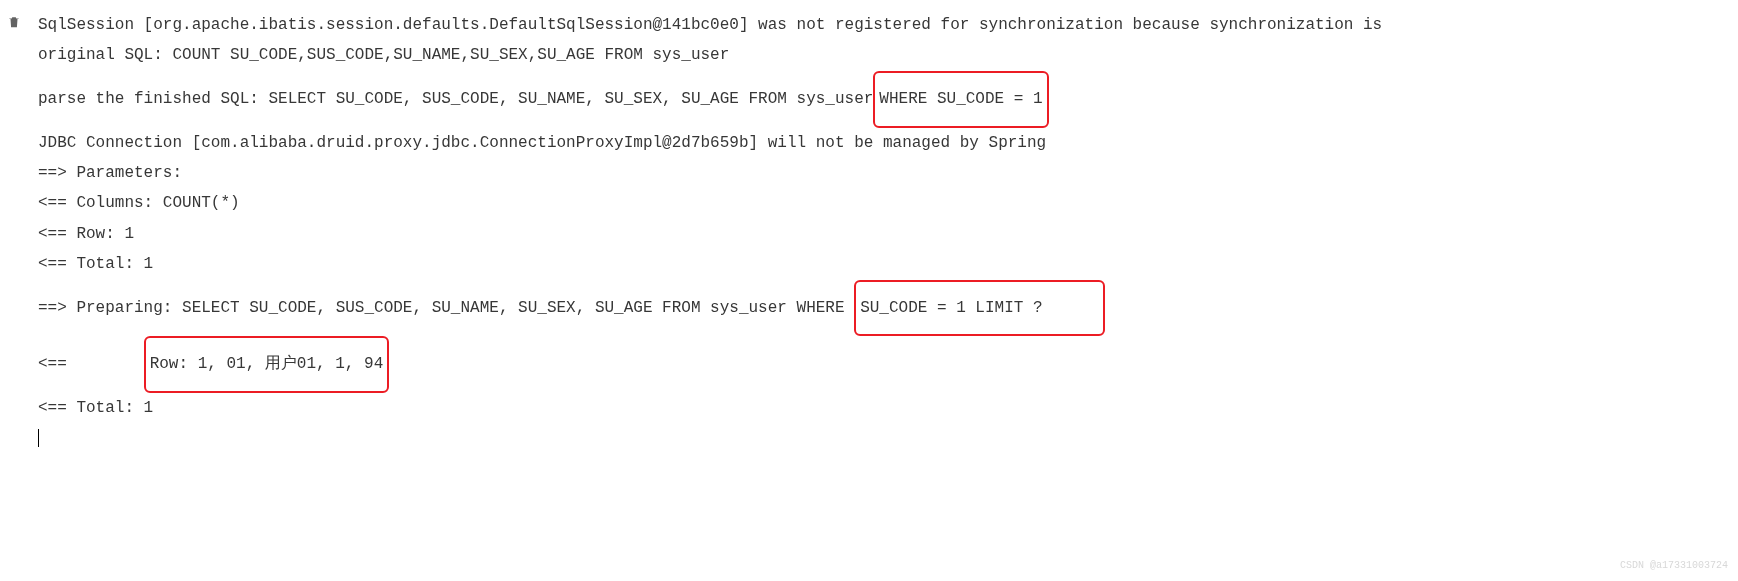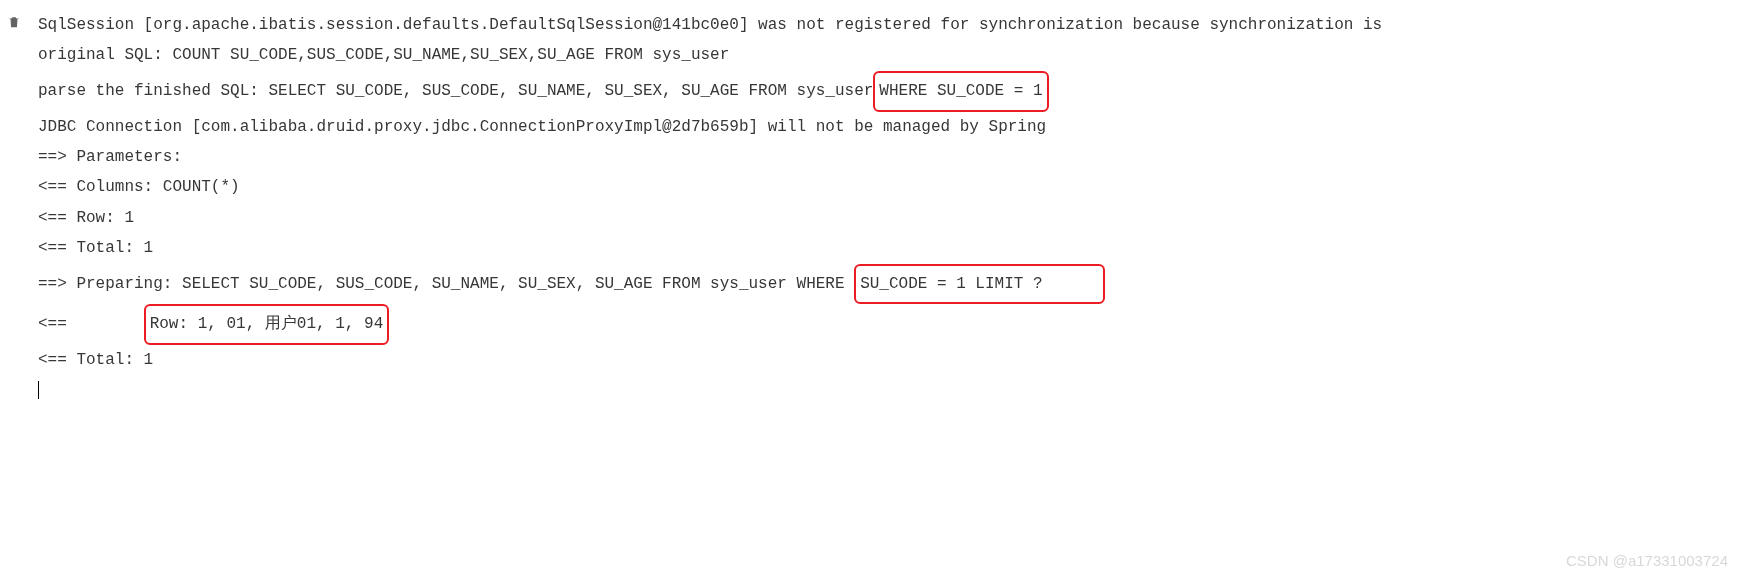--- a/index.html
+++ b/index.html
@@ -35,31 +35,31 @@
     .log-content {
       margin-left: 20px;
     }
     .log-line {
       display: block;
       position: relative;
     }
     .highlight-box {
       border: 2.5px solid #ec1c24;
       border-radius: 6px;
-      padding: 8px 4px;
+      padding: 16px 4px;
       display: inline-block;
       line-height: 1.3;
     }
     .watermark {
       position: fixed;
       right: 10px;
       bottom: 6px;
       color: #d8d8d8;
-      font-family: Liberation Sans, sans-serif;
-      font-size: 15px;
+      font-family: Liberation Mono, monospace;
+      font-size: 10px;
       pointer-events: none;
     }
     .cursor-line {
       display: inline-block;
       width: 1px;
       height: 18px;
       background: #000;
       vertical-align: middle;
     }
   </style>

